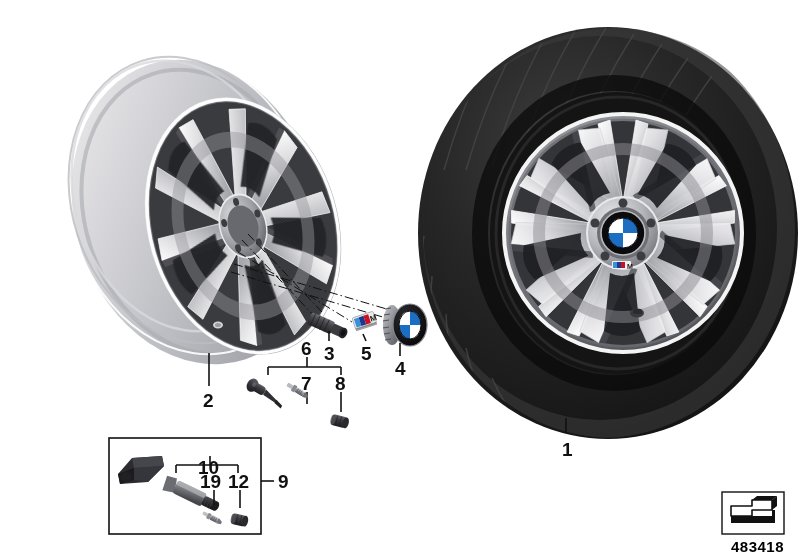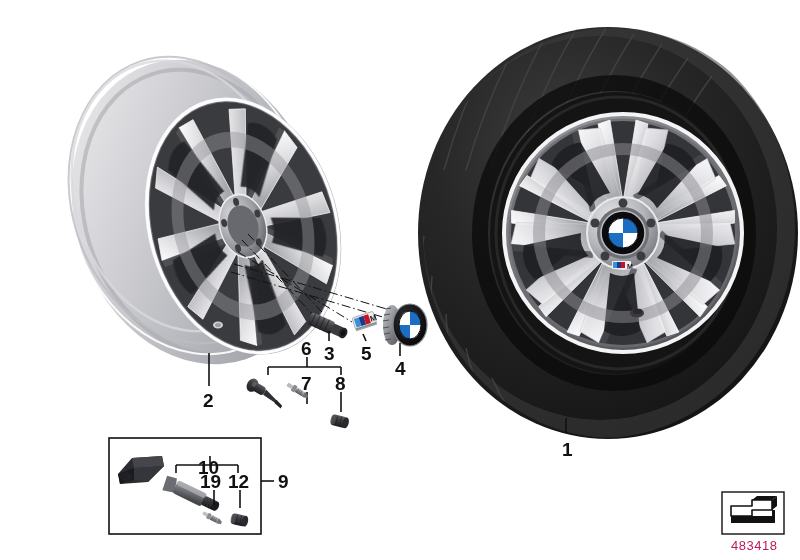--- a/index.html
+++ b/index.html
@@ -29,24 +29,25 @@
     font-weight: bold;
     font-size: 19px;
     color: #111111;
     line-height: 1;
     white-space: nowrap;
     user-select: none;
   }
   .partnum {
     position: absolute;
     font-family: "Liberation Sans", sans-serif;
-    font-size: 13px;
-    color: #be185d;
+    font-size: 15px;
+    color: #000000;
     letter-spacing: 0.5px;
     white-space: nowrap;
+    font-weight: bold;
   }
 </style>
 </head>
 <body>
 
 <div id="stage">
 
   <svg id="diagram" viewBox="0 0 800 560">
     <defs>
 

